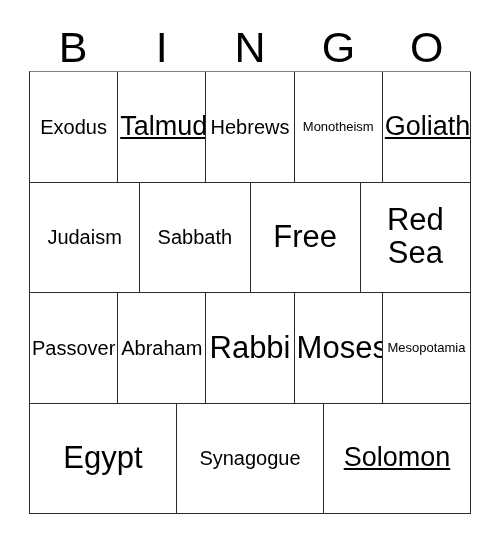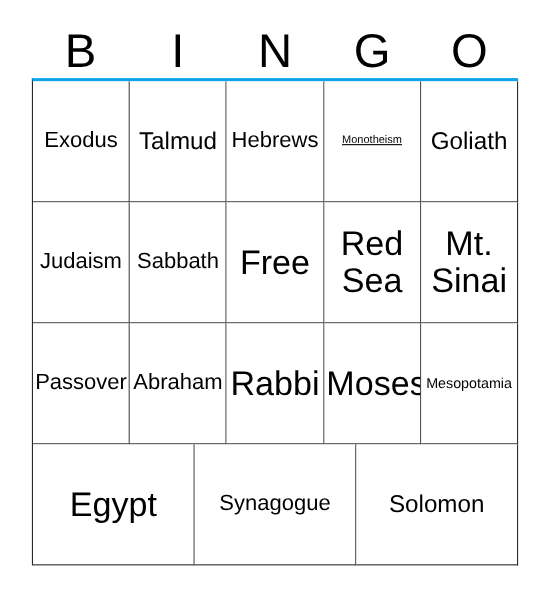--- a/index.html
+++ b/index.html
@@ -44,21 +44,21 @@
     box-sizing: border-box;
   }
   
   #grid {
     position: absolute;
     left: 29px;
     top: 71px;
     width: 442px;
     height: 443px;
     box-sizing: border-box;
-    border-top: 3px solid #0ea5e9;
+    border-top: 1px solid #0ea5e9;
     border-left: 1px solid #2b2b2b;
     display: flex;
     flex-direction: column;
   }
   .grid-row {
     flex: 1 1 0;
     display: flex;
     flex-direction: row;
     min-height: 0;
   }
@@ -79,24 +79,24 @@
   }
   .cell-text {
     display: block;
     width: 100%;
     line-height: 1.02;
     white-space: normal;
     word-break: normal;
   }
   
   .sz-xl   { font-size: 31px; }
-  .sz-lg   { font-size: 22px; }
+  .sz-lg   { font-size: 27px; text-decoration: underline; }
   .sz-md   { font-size: 20px; }
   .sz-sm   { font-size: 17px; }
-  .sz-xs   { font-size: 10px; text-decoration: underline; }
+  .sz-xs   { font-size: 13px; }
   .sz-xxs  { font-size: 13px; }
   .two-line { line-height: 1.06; }
 </style>
 </head>
 <body>
 
 <div id="card">
 
   <div id="header">
     <div class="header-cell">B</div>
@@ -133,23 +133,20 @@
         </div>
       <div class="cell">
           <span class="cell-text sz-md">Sabbath</span>
         </div>
       <div class="cell">
           <span class="cell-text sz-xl">Free</span>
         </div>
       <div class="cell">
           <span class="cell-text sz-xl two-line">Red Sea</span>
         </div>
-      <div class="cell">
-          <span class="cell-text sz-xl two-line">Mt. Sinai</span>
-        </div>
     </div>
 
     <div class="grid-row">
       <div class="cell">
           <span class="cell-text sz-md">Passover</span>
         </div>
       <div class="cell">
           <span class="cell-text sz-md">Abraham</span>
         </div>
       <div class="cell">

